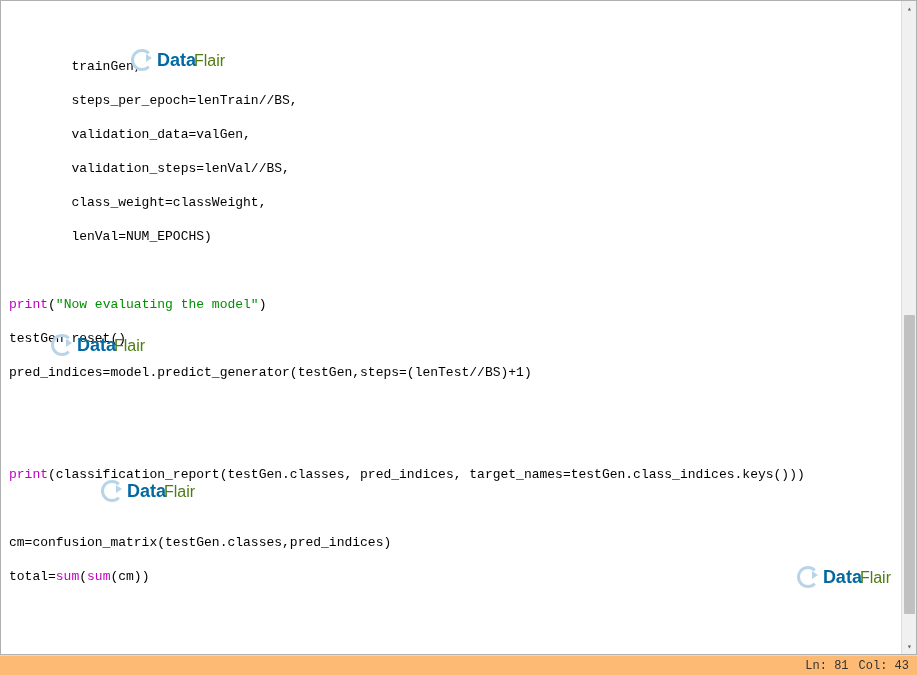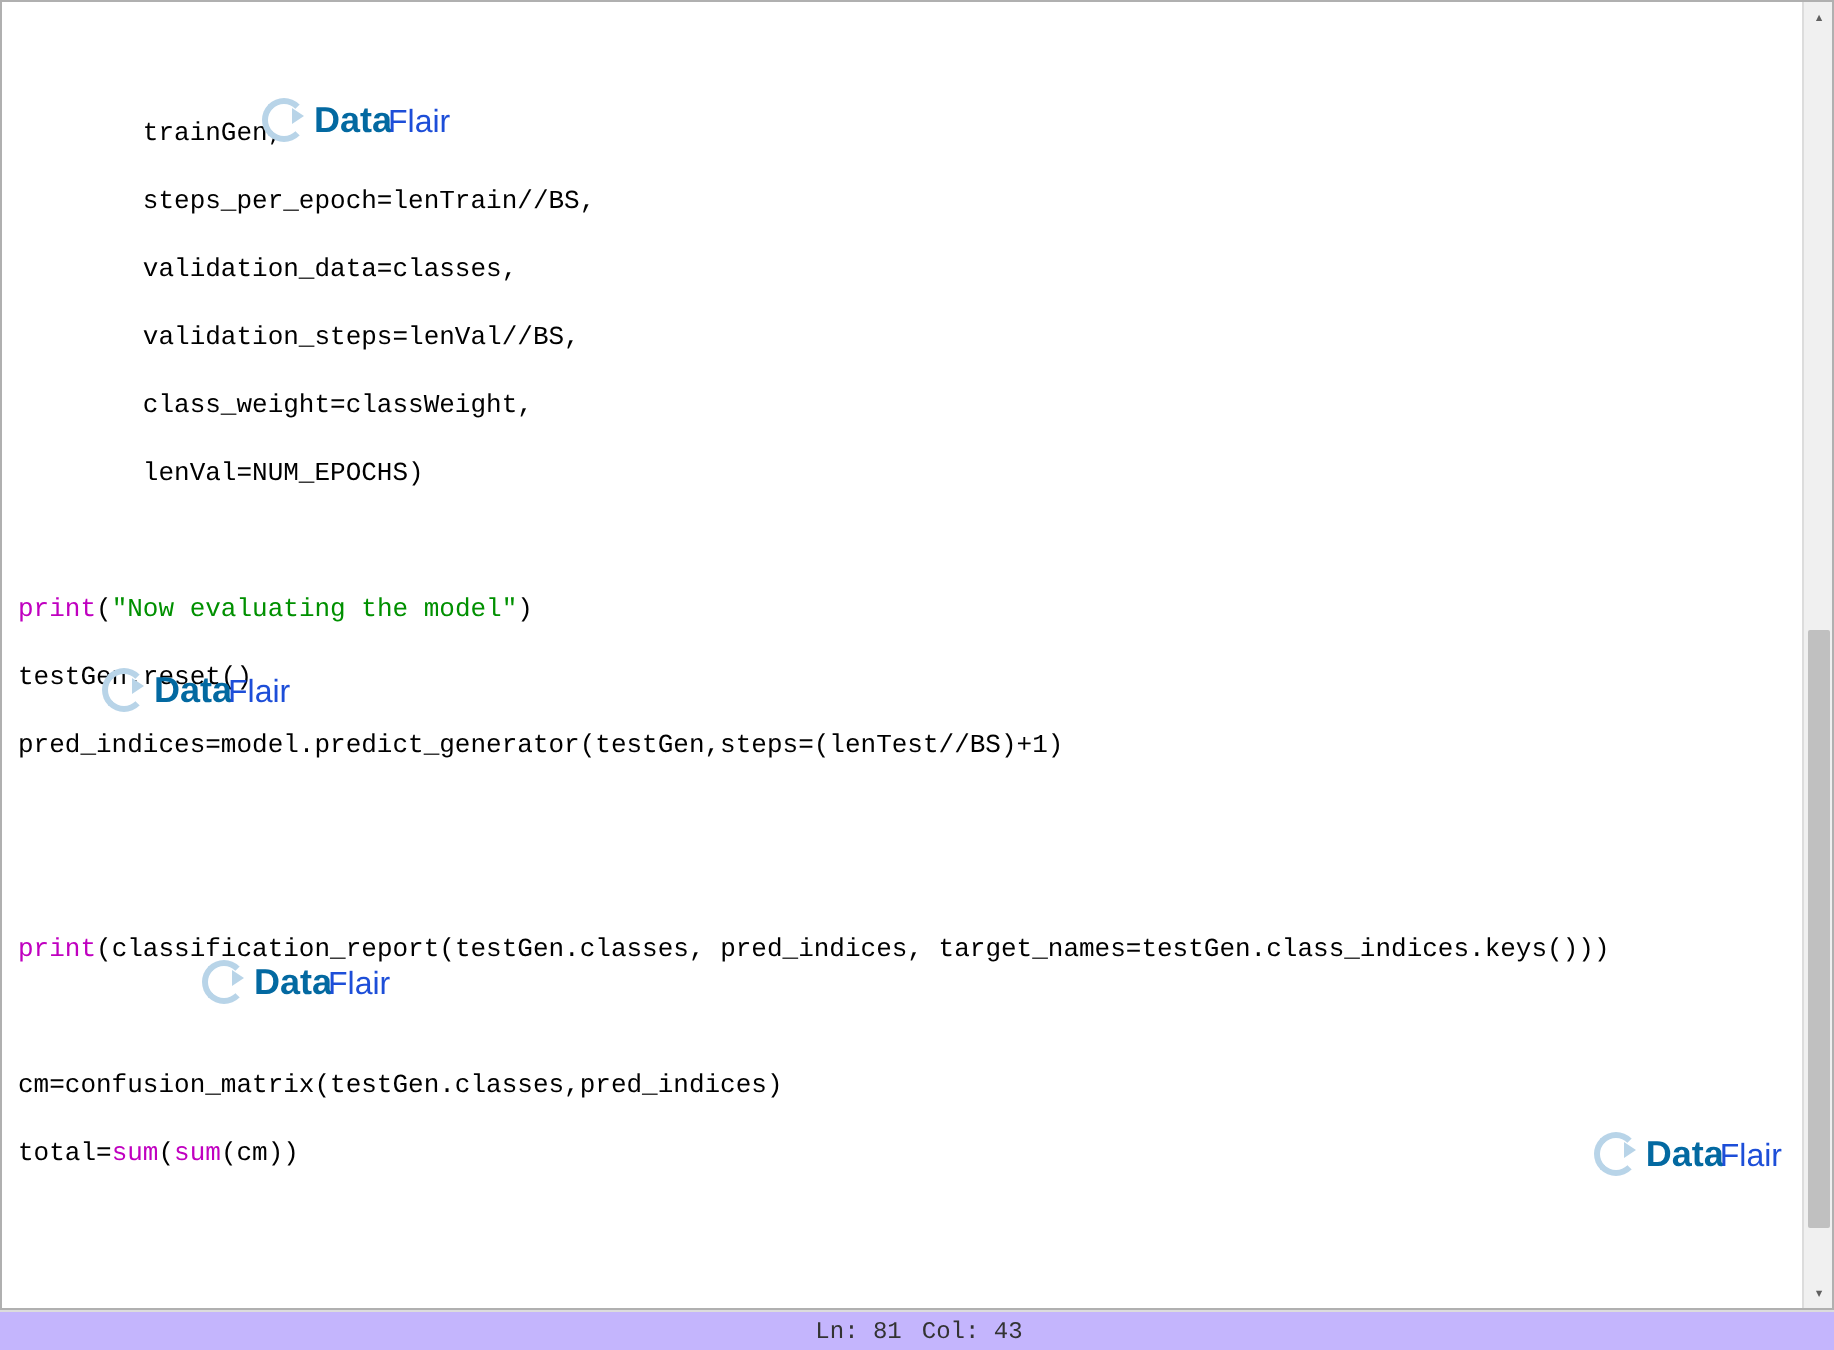--- a/index.html
+++ b/index.html
@@ -71,24 +71,24 @@
     height: 48%;
     background: #c0c0c0;
     border-radius: 1px;
   }
   .statusbar {
     position: absolute;
     left: 0;
     right: 0;
     bottom: 0;
     height: 20px;
-    background: #c4b5fd;
+    background: #fdba74;
     border-top: 1px solid #dcdcdc;
     display: flex;
-    justify-content: center;
+    justify-content: flex-end;
     align-items: center;
     padding-right: 8px;
     font-size: 12px;
     color: #333;
   }
   .statusbar-cell { margin-left: 10px; }
 
   .kw   { color: #c000c0; }  
   .str  { color: #009000; }  
   .cursor {
@@ -122,32 +122,32 @@
   .watermark .wm-icon::after {
     content: "";
     position: absolute;
     right: -2px;
     top: 2px;
     border-left: 6px solid #b8d4e8;
     border-top: 4px solid transparent;
     border-bottom: 4px solid transparent;
   }
   .wm-data { color:#0369a1; }
-  .wm-flair { color:#1d4ed8; font-weight:normal; font-size:16px; margin-left:-2px; }
+  .wm-flair { color:#4d7c0f; font-weight:normal; font-size:16px; margin-left:-2px; }
 </style>
 </head>
 <body>
 
 <div class="editor-wrapper">
 
   <div class="editor-scroll">
 <div> </div>
 <div><span>        trainGen,</span></div>
 <div><span>        steps_per_epoch=lenTrain//BS,</span></div>
-<div><span>        validation_data=classes,</span></div>
+<div><span>        validation_data=valGen,</span></div>
 <div><span>        validation_steps=lenVal//BS,</span></div>
 <div><span>        class_weight=classWeight,</span></div>
 <div><span>        lenVal=NUM_EPOCHS)</span></div>
 <div> </div>
 <div><span class="kw">print</span><span>(</span><span class="str">"Now evaluating the model"</span><span>)</span></div>
 <div><span>testGen.reset()</span></div>
 <div><span>pred_indices=model.predict_generator(testGen,steps=(lenTest//BS)+1)</span></div>
 <div> </div>
 <div> </div>
 <div><span class="kw">print</span><span>(classification_report(testGen.classes, pred_indices, target_names=testGen.class_indices.keys()))</span></div>

